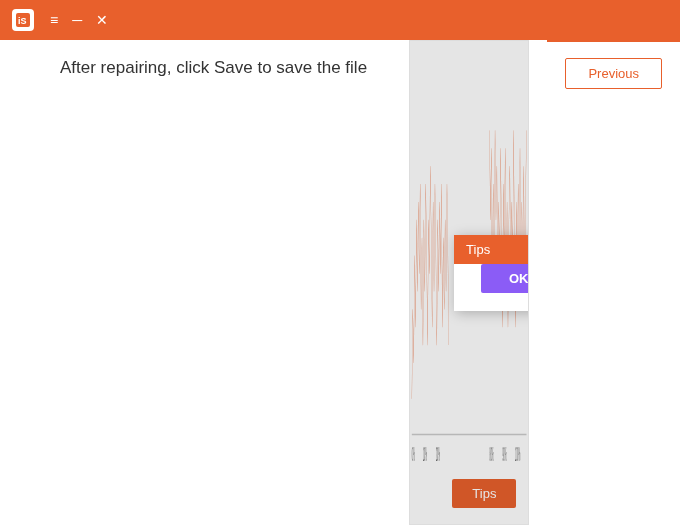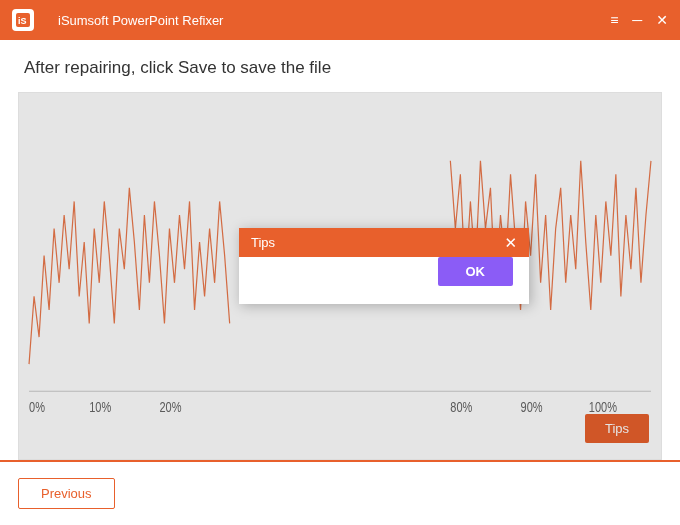--- a/index.html
+++ b/index.html
@@ -18,21 +18,21 @@
       display: flex;
       align-items: center;
       padding: 0 12px;
       color: white;
     }
     .title-bar-logo {
       width: 22px;
       height: 22px;
       background: white;
       border-radius: 4px;
-      margin-right: 24px;
+      margin-right: 16px;
       display: flex;
       align-items: center;
       justify-content: center;
       flex-shrink: 0;
     }
     .title-bar-logo svg {
       width: 16px;
       height: 16px;
     }
     .title-bar-title {
@@ -50,21 +50,22 @@
       cursor: pointer;
       user-select: none;
       line-height: 1;
     }
 
     
     .main {
       background: white;
       height: calc(525px - 40px);
       display: flex;
-      flex-direction: column;
+      flex-direction: row;
+      padding-left: 36px;
     }
 
     .page-title {
       padding: 18px 24px 14px;
       font-size: 17px;
       color: #333;
       font-weight: 400;
     }
 
     
@@ -194,21 +195,20 @@
 </head>
 <body>
 
 <div class="title-bar">
   <div class="title-bar-logo">
     <svg viewBox="0 0 16 16" fill="none">
       <rect x="1" y="1" width="14" height="14" rx="2" fill="#e8602c"></rect>
       <text x="3" y="12" font-size="9" fill="white" font-weight="bold">iS</text>
     </svg>
   </div>
-  <span class="title-bar-title">iSumsoft PowerPoint Refixer</span>
   <div class="title-bar-controls">
     <span class="title-bar-btn">≡</span>
     <span class="title-bar-btn">─</span>
     <span class="title-bar-btn">✕</span>
   </div>
 </div>
 
 <div class="main">
   <div class="page-title">After repairing, click Save to save the file</div>
 

